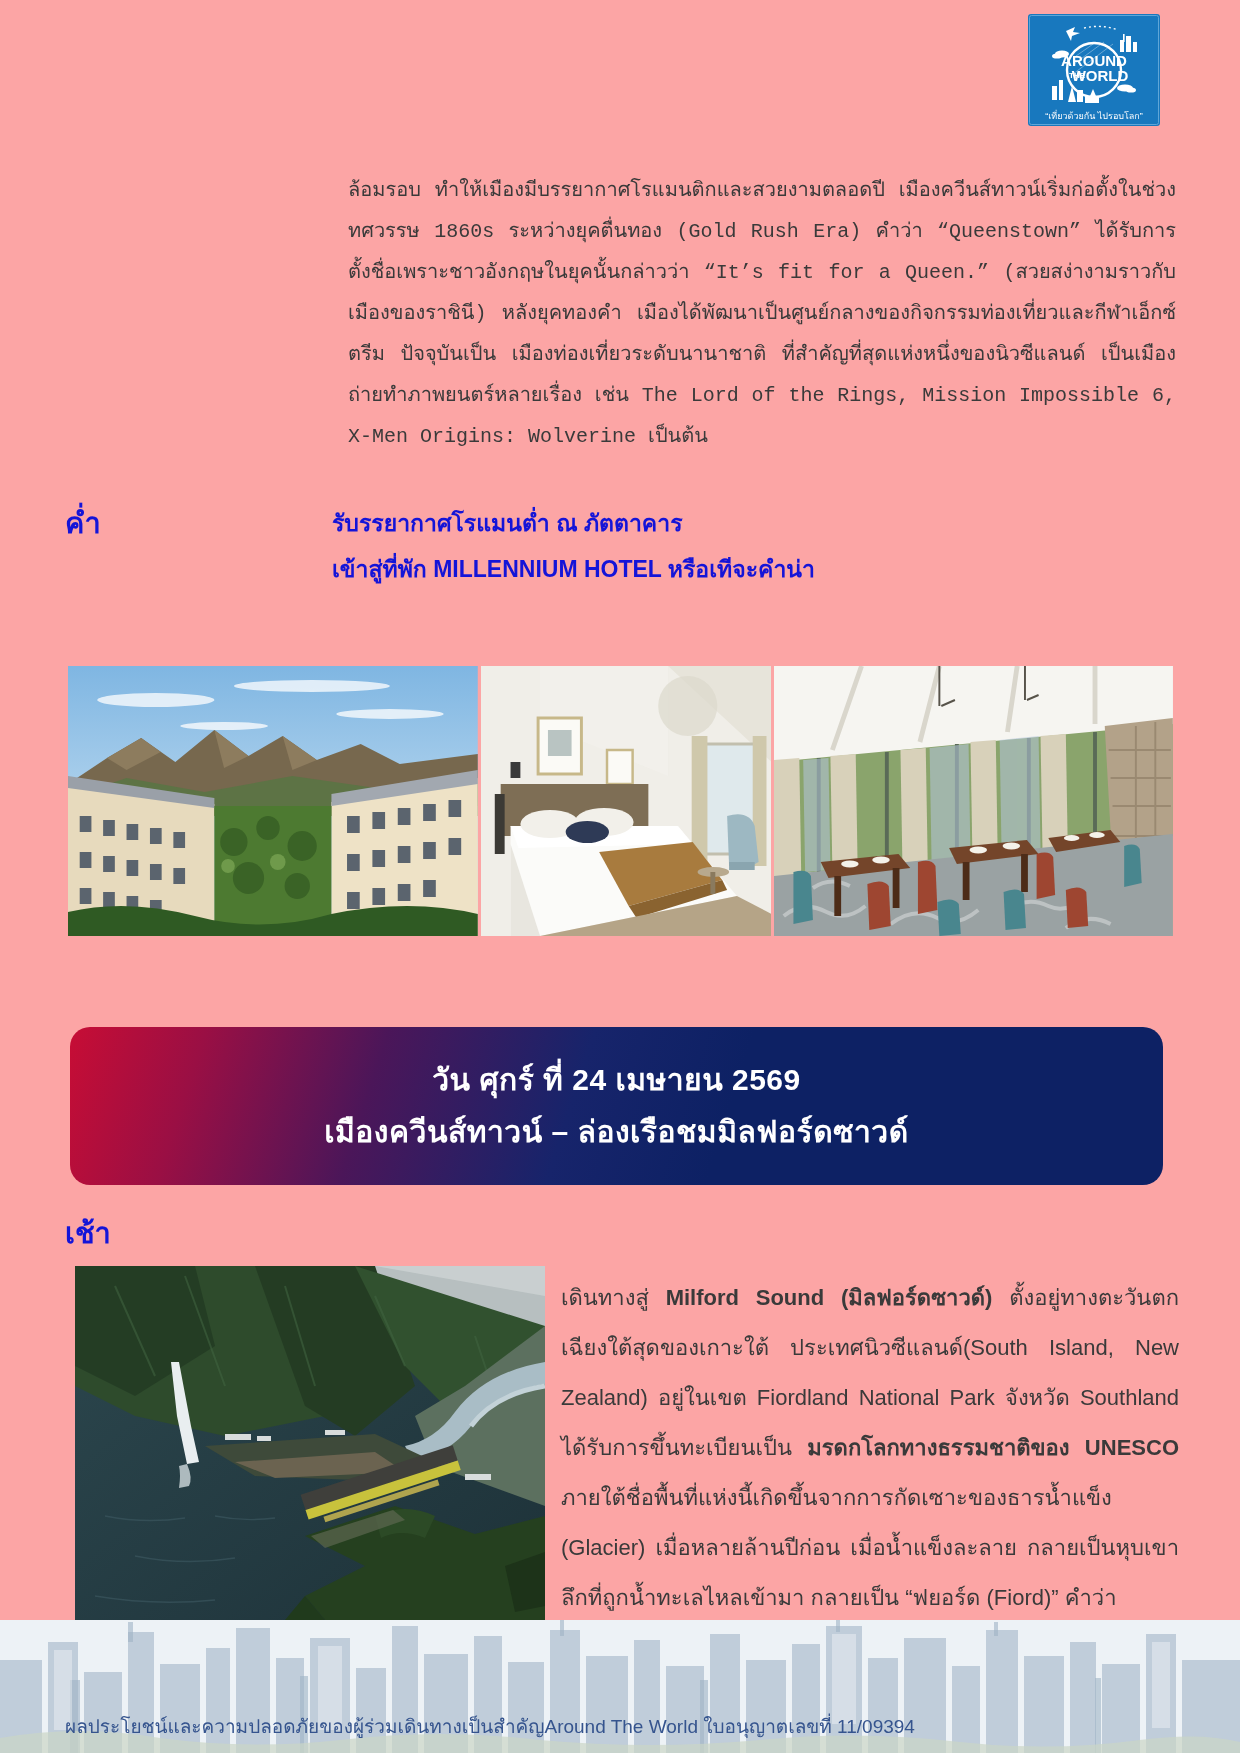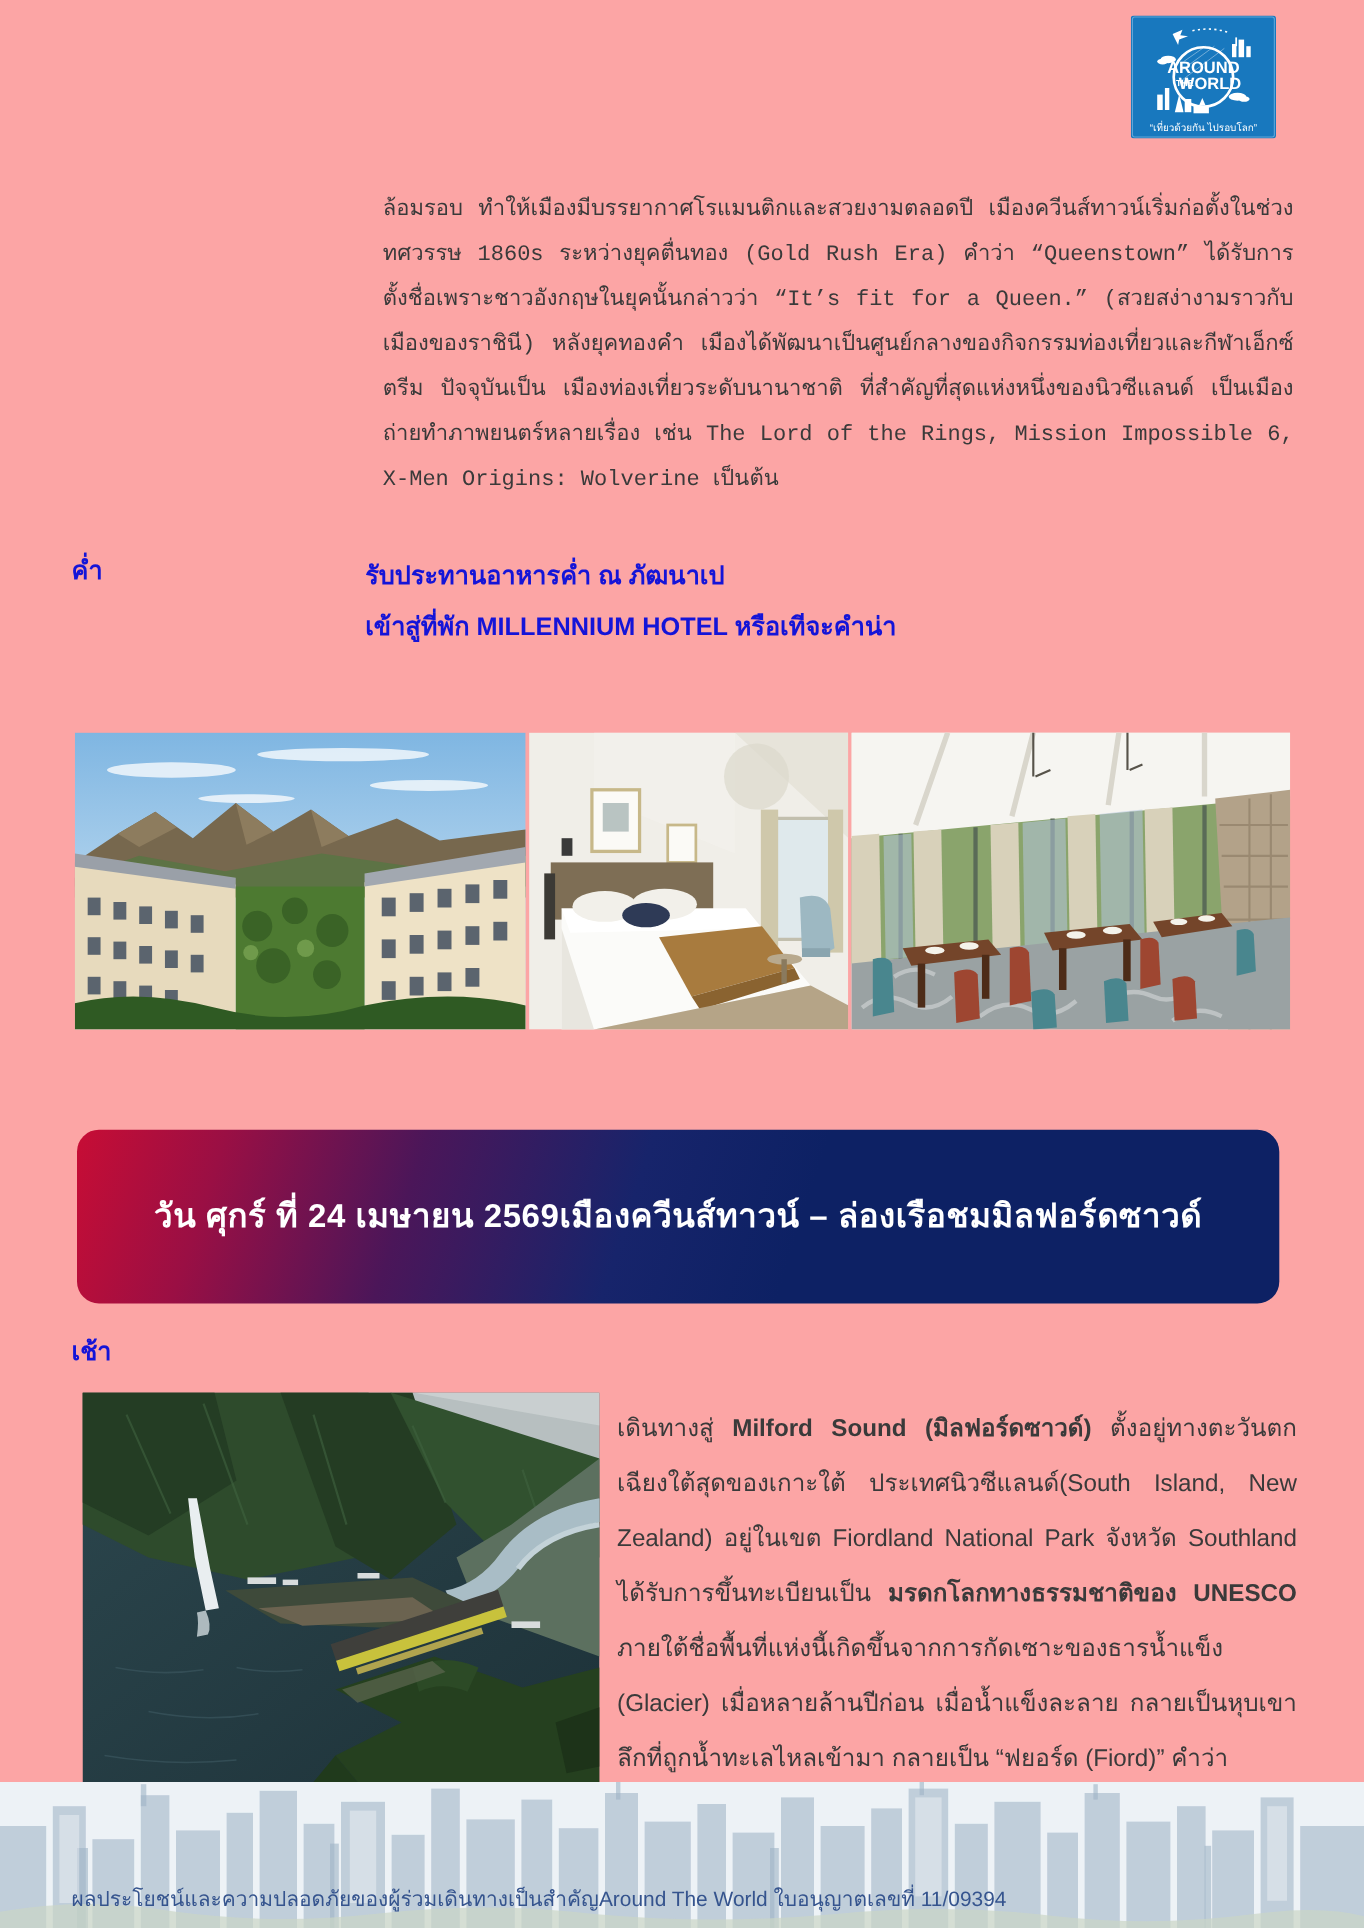--- a/index.html
+++ b/index.html
@@ -15,42 +15,42 @@
   
   .intro{
     position:absolute;left:348px;top:150px;width:828px;
     font-size:20px;line-height:41px;color:#3a3a3a;
     text-align:justify;
     font-family:Liberation Mono, monospace;
   }
   
   .time-label{
     position:absolute;left:65px;width:200px;
-    font-size:23px;font-weight:700;color:#1414d8;
+    font-size:29px;font-weight:700;color:#1414d8;
   }
   .sched-entries{
     position:absolute;left:332px;width:830px;
     font-size:23px;font-weight:700;color:#1414d8;line-height:46px;
   }
   .dinner-label{top:500px;}
   .dinner-entries{top:500px;}
   .morning-label{top:1210px;}
   .morning-entries{top:1210px;}
   
   .photo-row{
     position:absolute;left:68px;top:666px;width:1105px;height:270px;
     display:flex;gap:3px;
   }
   .photo-row svg{height:270px;display:block;}
   
   .banner{
     position:absolute;left:70px;top:1027px;width:1093px;height:158px;
     border-radius:20px;
     background:linear-gradient(108deg,#c70d35 0%,#9a0f44 12%,#4b1659 28%,#17246b 46%,#0d2164 60%,#0d2164 100%);
-    display:flex;flex-direction:row;justify-content:center;align-items:center;
+    display:flex;flex-direction:column;justify-content:center;align-items:center;
     color:#ffffff;
   }
   .banner-line{font-size:30px;font-weight:700;line-height:52px;letter-spacing:.5px;text-align:center;}
   
   .milford-photo{position:absolute;left:75px;top:1266px;width:470px;height:366px;}
   .milford-photo svg{display:block;}
   .milford-text{
     position:absolute;left:561px;top:1251px;width:618px;
     font-size:22px;line-height:50px;color:#3a3a3a;text-align:justify;
   }
@@ -114,21 +114,21 @@
       <text x="49" y="64" text-anchor="middle" font-family="Liberation Sans,sans-serif" font-size="8" font-weight="700" fill="#ffffff">THE</text>
       <text x="72" y="67" text-anchor="middle" font-family="Liberation Sans,sans-serif" font-size="15" font-weight="700" fill="#ffffff">WORLD</text>
       <text x="66" y="105" text-anchor="middle" font-family="Liberation Sans,sans-serif" font-size="9" fill="#ffffff">“เที่ยวด้วยกัน ไปรอบโลก”</text>
     </svg>
   </div>
 
   <p class="intro">ล้อมรอบ ทำให้เมืองมีบรรยากาศโรแมนติกและสวยงามตลอดปี เมืองควีนส์ทาวน์เริ่มก่อตั้งในช่วง ทศวรรษ 1860s ระหว่างยุคตื่นทอง (Gold Rush Era) คำว่า “Queenstown” ได้รับการตั้งชื่อเพราะชาวอังกฤษในยุคนั้นกล่าวว่า “It’s fit for a Queen.” (สวยสง่างามราวกับเมืองของราชินี) หลังยุคทองคำ เมืองได้พัฒนาเป็นศูนย์กลางของกิจกรรมท่องเที่ยวและกีฬาเอ็กซ์ตรีม ปัจจุบันเป็น เมืองท่องเที่ยวระดับนานาชาติ ที่สำคัญที่สุดแห่งหนึ่งของนิวซีแลนด์ เป็นเมืองถ่ายทำภาพยนตร์หลายเรื่อง เช่น The Lord of the Rings, Mission Impossible 6, X-Men Origins: Wolverine เป็นต้น</p>
 
   <div class="time-label dinner-label">ค่ำ</div>
   <div class="sched-entries dinner-entries">
-    <div>รับประทานอาหารค่ำ ณ ภัฒนาเป</div>
+    <div>รับรรยากาศโรแมนต่ำ ณ ภัตตาคาร</div>
     <div>เข้าสู่ที่พัก MILLENNIUM HOTEL หรือเทีจะคำน่า</div>
   </div>
 
   <div class="photo-row">
 
     <svg viewBox="0 0 420 270" style="width:412px" preserveAspectRatio="none">
       <defs>
         <linearGradient id="sky1" x1="0" y1="0" x2="0" y2="1">
           <stop offset="0" stop-color="#7fb6e2"></stop>
             <stop offset="1" stop-color="#dcecf7"></stop>

